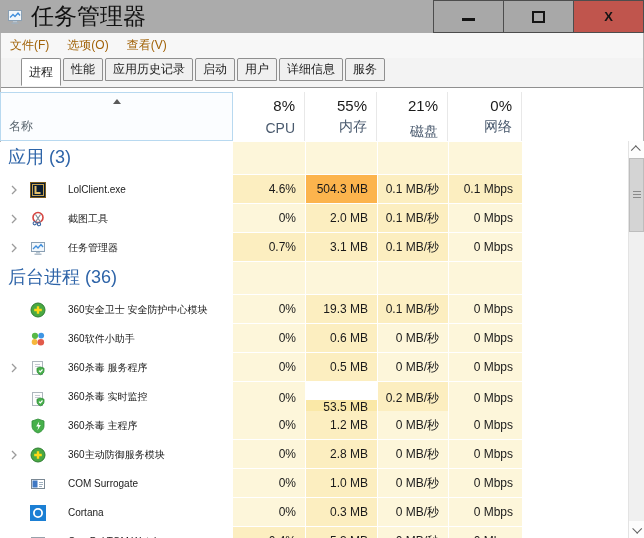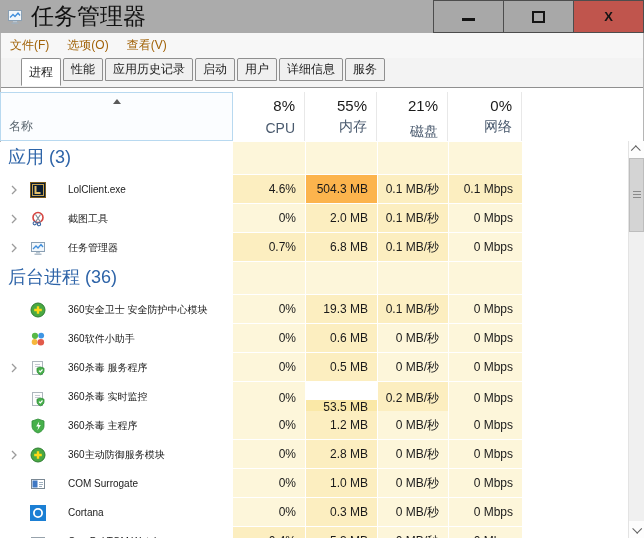--- a/index.html
+++ b/index.html
@@ -202,21 +202,21 @@
             <svg viewBox="0 0 16 16">
               <rect x="1.5" y="2.5" width="13" height="9" fill="#f2f7fb" stroke="#8aa0b4"></rect>
               <path d="M3 9 L6 6 L8 8 L11 4.5 L13 7" fill="none" stroke="#3f8edc" stroke-width="1.3"></path>
               <rect x="6" y="12" width="4" height="1.4" fill="#b9c6d2"></rect>
               <rect x="4.5" y="13.6" width="7" height="1.2" fill="#9fb0bf"></rect>
             </svg>
           </span>
           <span class="plabel">任务管理器</span>
         </div>
         <div class="cell v h1">0.7%</div>
-        <div class="cell v h1">6.8 MB</div>
+        <div class="cell v h1">3.1 MB</div>
         <div class="cell v h1">0.1 MB/秒</div>
         <div class="cell v h0">0 Mbps</div>
         <div class="cell filler"></div>
       </div>
       <div class="trow section-row">
         <div class="cell nameCell sectionName">后台进程 (36)</div>
         <div class="cell v h0"></div>
         <div class="cell v h0"></div>
         <div class="cell v h0"></div>
         <div class="cell v h0"></div>

